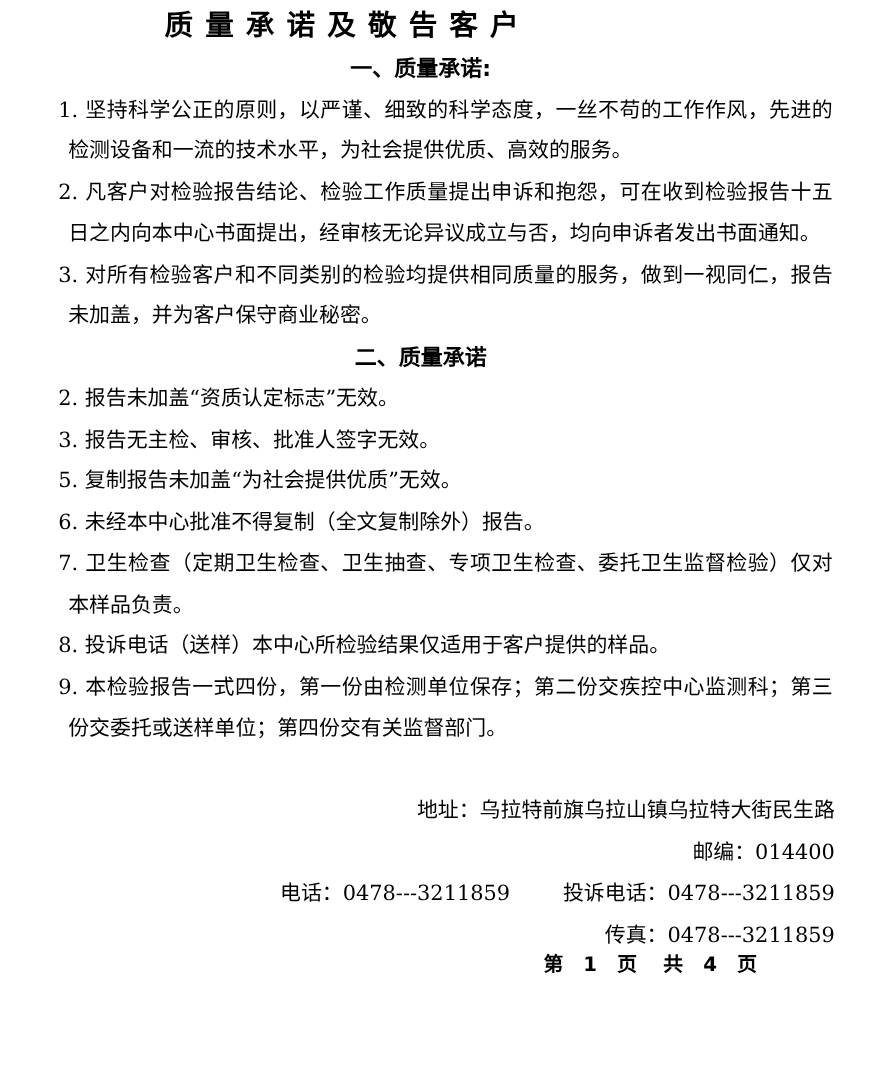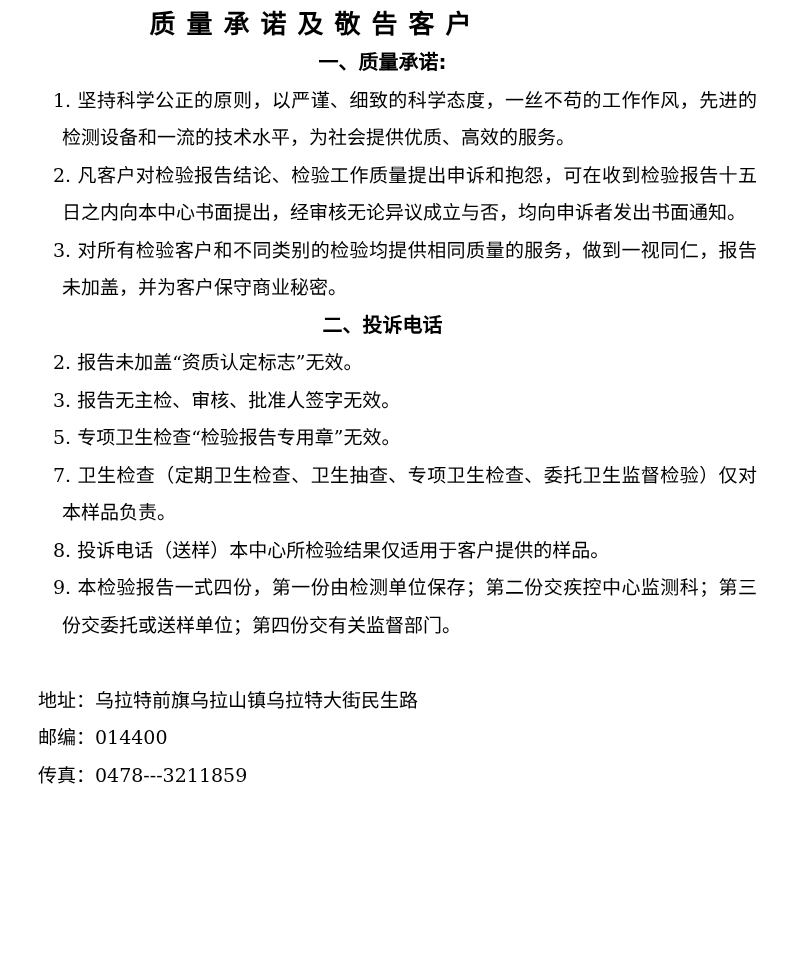--- a/index.html
+++ b/index.html
@@ -48,20 +48,21 @@
     text-indent: -9px;
     font-size: 19px;
     line-height: 37.5px;
     text-align: justify;
   }
   .item .num {
     padding-right: 6px;
   }
   .contact {
     margin-top: 37.5px;
+    text-align: right;
   }
   .contact-line {
     margin: 0 0 0 32px;
     font-size: 19px;
     line-height: 37.5px;
   }
   .contact-line .second {
     margin-left: 48px;
   }
   .page-footer {
@@ -85,30 +86,35 @@
   <div class="doc-title">质量承诺及敬告客户</div>
 
   <div class="content">
 
     <p class="section-heading">一、质量承诺:</p>
 
     <p class="item"><span class="num">1.</span><span>坚持科学公正的原则，以严谨、细致的科学态度，一丝不苟的工作作风，先进的检测设备和一流的技术水平，为社会提供优质、高效的服务。</span></p>
     <p class="item"><span class="num">2.</span><span>凡客户对检验报告结论、检验工作质量提出申诉和抱怨，可在收到检验报告十五日之内向本中心书面提出，经审核无论异议成立与否，均向申诉者发出书面通知。</span></p>
     <p class="item"><span class="num">3.</span><span>对所有检验客户和不同类别的检验均提供相同质量的服务，做到一视同仁，报告未加盖，并为客户保守商业秘密。</span></p>
 
-    <p class="section-heading">二、投诉电话</p>
+    <p class="section-heading">二、质量承诺</p>
 
     <p class="item"><span class="num">2.</span><span>报告未加盖“资质认定标志”无效。</span></p>
     <p class="item"><span class="num">3.</span><span>报告无主检、审核、批准人签字无效。</span></p>
-    <p class="item"><span class="num">5.</span><span>专项卫生检查“检验报告专用章”无效。</span></p>
+    <p class="item"><span class="num">5.</span><span>复制报告未加盖“为社会提供优质”无效。</span></p>
+    <p class="item"><span class="num">6.</span><span>未经本中心批准不得复制（全文复制除外）报告。</span></p>
     <p class="item"><span class="num">7.</span><span>卫生检查（定期卫生检查、卫生抽查、专项卫生检查、委托卫生监督检验）仅对本样品负责。</span></p>
     <p class="item"><span class="num">8.</span><span>投诉电话（送样）本中心所检验结果仅适用于客户提供的样品。</span></p>
     <p class="item"><span class="num">9.</span><span>本检验报告一式四份，第一份由检测单位保存；第二份交疾控中心监测科；第三份交委托或送样单位；第四份交有关监督部门。</span></p>
 
     <div class="contact">
       <p class="contact-line">地址：乌拉特前旗乌拉山镇乌拉特大街民生路</p>
       <p class="contact-line">邮编：014400</p>
+      <p class="contact-line"><span>电话：0478---3211859</span><span class="second">投诉电话：0478---3211859</span></p>
       <p class="contact-line">传真：0478---3211859</p>
     </div>
 
+    <div class="page-footer">
+      <span>第 1 页</span><span class="total">共 4 页</span>
+    </div>
 
   </div>
 </div>
 
 </body></html>

